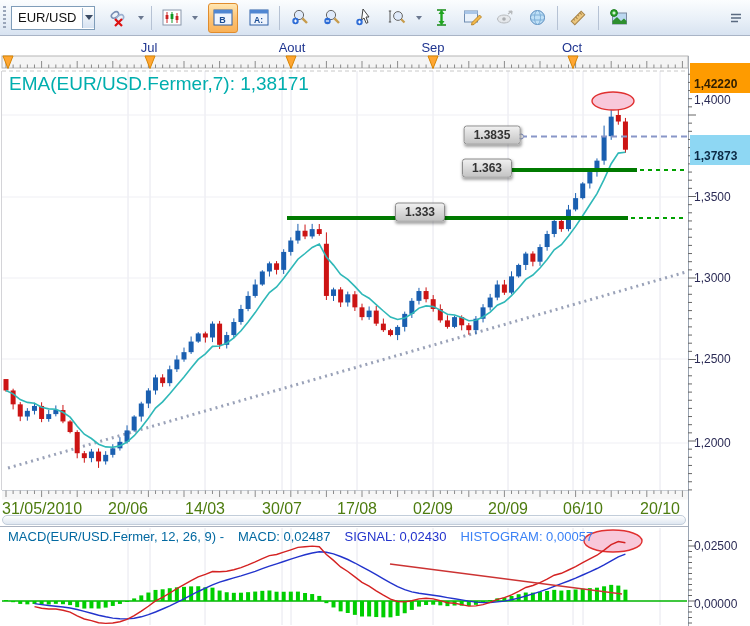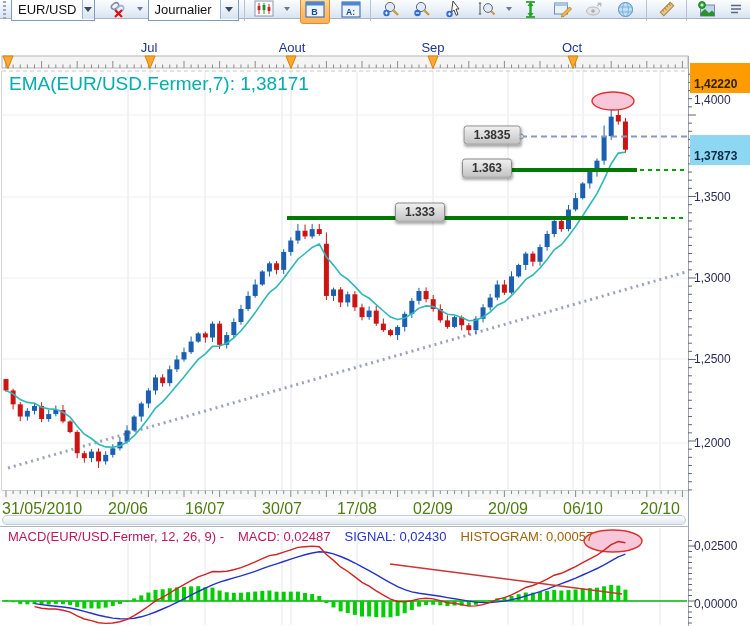--- a/index.html
+++ b/index.html
@@ -1,19 +1,19 @@
 <!DOCTYPE html>
 <html><head>
 <meta charset="utf-8">
 <style>
   html,body{margin:0;padding:0;background:#fff;}
   body{width:750px;height:626px;overflow:hidden;position:relative;
        font-family:"Liberation Sans",sans-serif;-webkit-font-smoothing:antialiased;}
   
-  .toolbar{position:absolute;top:0;left:0;width:750px;height:19px;z-index:5;
+  .toolbar{position:absolute;top:0;left:0;width:750px;height:36px;z-index:5;
     background:linear-gradient(#fbfdfe,#e9f0f8 55%,#d8e3f1);
     border-bottom:1px solid #a9b4c6;display:flex;align-items:center;gap:2px;padding:0 2px;box-sizing:border-box;}
   .grip{width:5px;height:24px;margin:0 3px 0 1px;
     background:repeating-linear-gradient(#9aa6ba 0 2px,transparent 2px 4px);width:3px;}
   .combo{display:flex;align-items:center;background:#fff;border:1px solid #7f9db9;height:22px;
     font-size:13px;color:#111;}
   .combo .cv{padding:0 6px;min-width:58px;}
   .combo .cb{width:17px;height:20px;margin:0;background:linear-gradient(#fdfefe,#d7e3f2);
     border-left:1px solid #9fb6cf;display:flex;align-items:center;justify-content:center;}
   .caret{width:0;height:0;border-left:4px solid transparent;border-right:4px solid transparent;border-top:5px solid #3a4a63;}
@@ -32,21 +32,21 @@
   .datelbl.first{transform:none;}
   .pricelbl{font-size:12px;color:#2b2b55;white-space:nowrap;}
   .tag{font-size:12px;font-weight:700;padding:14px 3px 2px 4px;white-space:nowrap;z-index:4;}
   .tag-orange{background:#fe9b00;color:#312000;}
   .tag-cyan{background:#8ed7f3;color:#0c2a45;}
   .ema-label{font-size:19px;color:#00aeae;z-index:3;}
   .lvlbox{transform:translate(-50%,-50%);padding:1px 9px 2px;font-size:12px;font-weight:700;color:#333;
     background:linear-gradient(#f0f0f0,#c4c4c4);border:1px solid #8b8b8b;border-radius:3px;
     box-shadow:1px 2px 3px rgba(0,0,0,.35);z-index:4;}
   .macd-header{display:flex;gap:14px;font-size:13px;white-space:nowrap;z-index:3;}
-  .mh-red{color:#be185d;} .mh-blue{color:#2233cc;} .mh-green{color:#a16207;}
+  .mh-red{color:#0369a1;} .mh-blue{color:#2233cc;} .mh-green{color:#3b82f6;}
   .scrollstrip{height:10px;background:linear-gradient(#fefefe,#dfe7f1);
     border:1px solid #c2cdda;border-radius:5px;box-sizing:border-box;z-index:3;}
   svg#cv{position:absolute;top:0;left:0;z-index:1;}
   .ic{display:block;}
 </style>
 </head>
 <body>
 
 <div class="toolbar">
   <div class="grip"></div>
@@ -62,26 +62,20 @@
     <svg class="ic" width="18" height="18" viewBox="0 0 18 18">
       <ellipse cx="6" cy="6" rx="4" ry="2.6" fill="none" stroke="#7a8fb5" stroke-width="1.6" transform="rotate(-35 6 6)"></ellipse>
       <ellipse cx="11" cy="9" rx="4" ry="2.6" fill="none" stroke="#9db1d2" stroke-width="1.6" transform="rotate(-35 11 9)"></ellipse>
       <path d="M6 10 L13 17 M13 10 L6 17" stroke="#dd1111" stroke-width="2.2"></path>
     </svg>
   </div>
   <div class="ddmini">
       <span class="caret"></span>
     </div>
 
-  <div class="combo" style="width:90px;">
-    <span class="cv">Journalier</span>
-    <span class="cb" style="margin-left:auto;">
-        <span class="caret"></span>
-      </span>
-  </div>
 
   <div class="tsep"></div>
 
   <div class="tbtn">
     <svg class="ic" width="20" height="18" viewBox="0 0 20 18">
       <rect x="1" y="1" width="18" height="15" fill="#fff" stroke="#8a97ab"></rect>
       <line x1="5" y1="3" x2="5" y2="14" stroke="#cc2222"></line>
         <rect x="3.6" y="6" width="2.8" height="4" fill="#cc2222"></rect>
       <line x1="10" y1="3" x2="10" y2="14" stroke="#119922"></line>
         <rect x="8.6" y="5" width="2.8" height="5" fill="#119922"></rect>
@@ -795,21 +789,21 @@
     <line x1="390" y1="564" x2="622" y2="594" stroke="#cc3333" stroke-width="1.6"></line>
   </svg>
 
 <div id="labels">
     <div class="abs monthlbl" style="left:149px;top:40px;">Jul</div>
     <div class="abs monthlbl" style="left:292px;top:40px;">Aout</div>
     <div class="abs monthlbl" style="left:433px;top:40px;">Sep</div>
     <div class="abs monthlbl" style="left:572px;top:40px;">Oct</div>
     <div class="abs datelbl first" style="left:2px;top:500px;">31/05/2010</div>
     <div class="abs datelbl" style="left:128px;top:500px;">20/06</div>
-    <div class="abs datelbl" style="left:205px;top:500px;">16/07</div>
+    <div class="abs datelbl" style="left:205px;top:500px;">14/03</div>
     <div class="abs datelbl" style="left:282px;top:500px;">30/07</div>
     <div class="abs datelbl" style="left:357px;top:500px;">17/08</div>
     <div class="abs datelbl" style="left:433px;top:500px;">02/09</div>
     <div class="abs datelbl" style="left:508px;top:500px;">20/09</div>
     <div class="abs datelbl" style="left:583px;top:500px;">06/10</div>
     <div class="abs datelbl" style="left:660px;top:500px;">20/10</div>
     <div class="abs tag tag-orange" style="left:690px;top:63px;right:0;">1,42220</div>
     <div class="abs pricelbl" style="left:694px;top:93px;">1,4000</div>
     <div class="abs tag tag-cyan" style="left:690px;top:135px;right:0;">1,37873</div>
     <div class="abs pricelbl" style="left:694px;top:190px;">1,3500</div>

